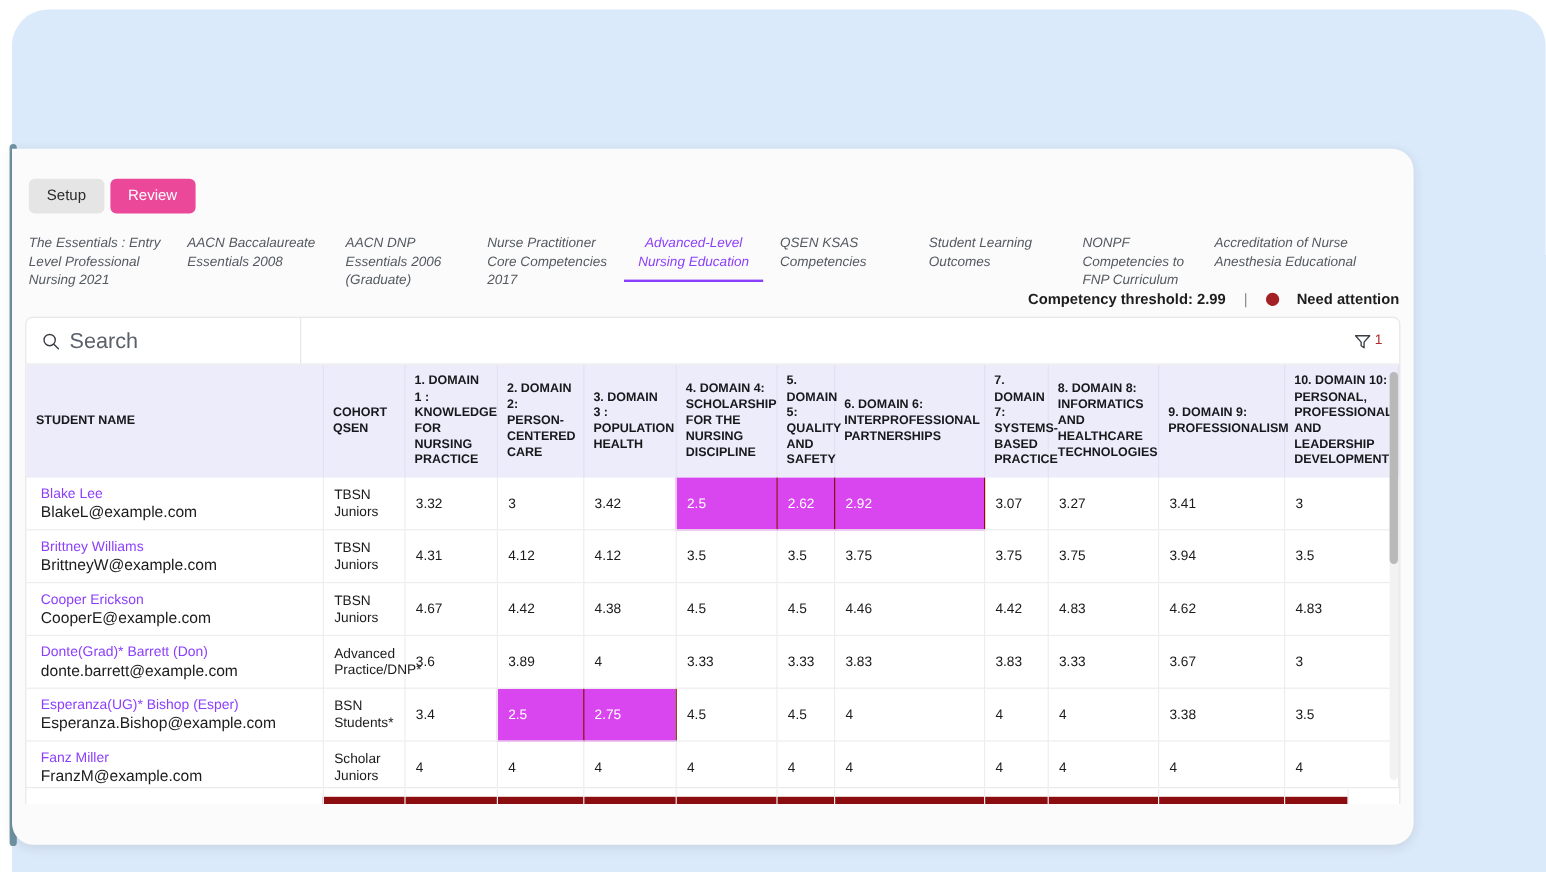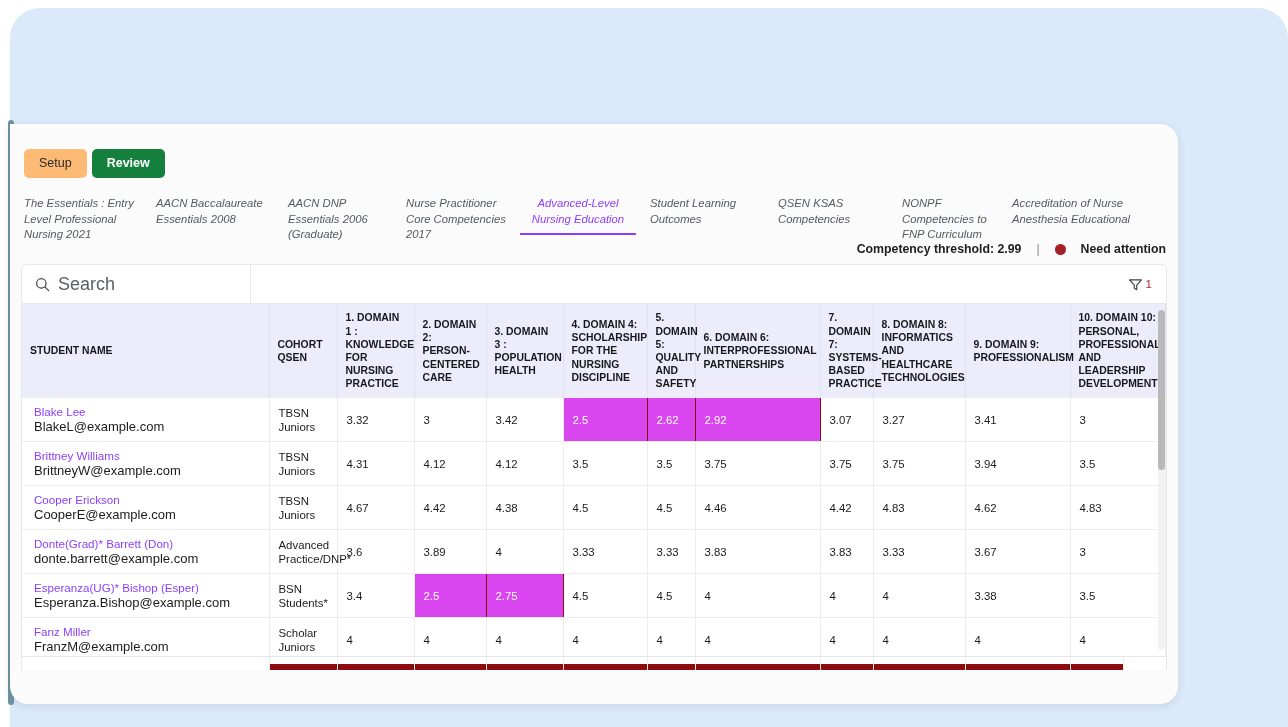--- a/index.html
+++ b/index.html
@@ -38,22 +38,22 @@
   }
 
   
   .mode-row { position: absolute; left: 14px; top: 25px; display: flex; gap: 5px; }
   .mode-btn {
     height: 29px; padding: 0 15px;
     display: flex; align-items: center; justify-content: center;
     font-size: 12.5px; border-radius: 5px; cursor: pointer;
     border: none; line-height: 1;
   }
-  .mode-btn.inactive { background: #fdba74; color: #2b2b2b; }
-  .mode-btn.active { background: #15803d; color: #ffffff; font-weight: bold; }
+  .mode-btn.inactive { background: #e5e5e5; color: #2b2b2b; }
+  .mode-btn.active { background: #ec4899; color: #ffffff; }
 
   
   #tabs {
     position: absolute; left: 14px; top: 72px;
     width: 1154px; height: 58px;
     display: flex; align-items: flex-start;
   }
   .tab {
     font-size: 11.3px; line-height: 15.5px;
     color: #555a61; cursor: pointer;
@@ -171,22 +171,22 @@
     <button class="mode-btn inactive">Setup</button>
     <button class="mode-btn active">Review</button>
   </div>
 
   <div id="tabs">
     <div class="tab" style="width:118px;margin-right:14px;">The Essentials : Entry Level Professional Nursing 2021</div>
     <div class="tab" style="width:112px;margin-right:20px;">AACN Baccalaureate Essentials 2008</div>
     <div class="tab" style="width:105px;margin-right:13px;">AACN DNP Essentials 2006 (Graduate)</div>
     <div class="tab" style="width:100px;margin-right:14px;">Nurse Practitioner Core Competencies 2017</div>
     <div class="tab active" style="width:116px;margin-right:14px;text-align:center;">Advanced-Level Nursing Education</div>
+    <div class="tab" style="width:104px;margin-right:20px;">QSEN KSAS Competencies</div>
     <div class="tab" style="width:104px;margin-right:24px;">Student Learning Outcomes</div>
-    <div class="tab" style="width:104px;margin-right:20px;">QSEN KSAS Competencies</div>
     <div class="tab" style="width:92px;margin-right:18px;">NONPF Competencies to FNP Curriculum</div>
     <div class="tab" style="width:140px;">Accreditation of Nurse Anesthesia Educational</div>
   </div>
 
   <div id="threshold">
     <span>Competency threshold: 2.99</span>
     <span class="sep">|</span>
     <span class="dot"></span>
     <span>Need attention</span>
   </div>

